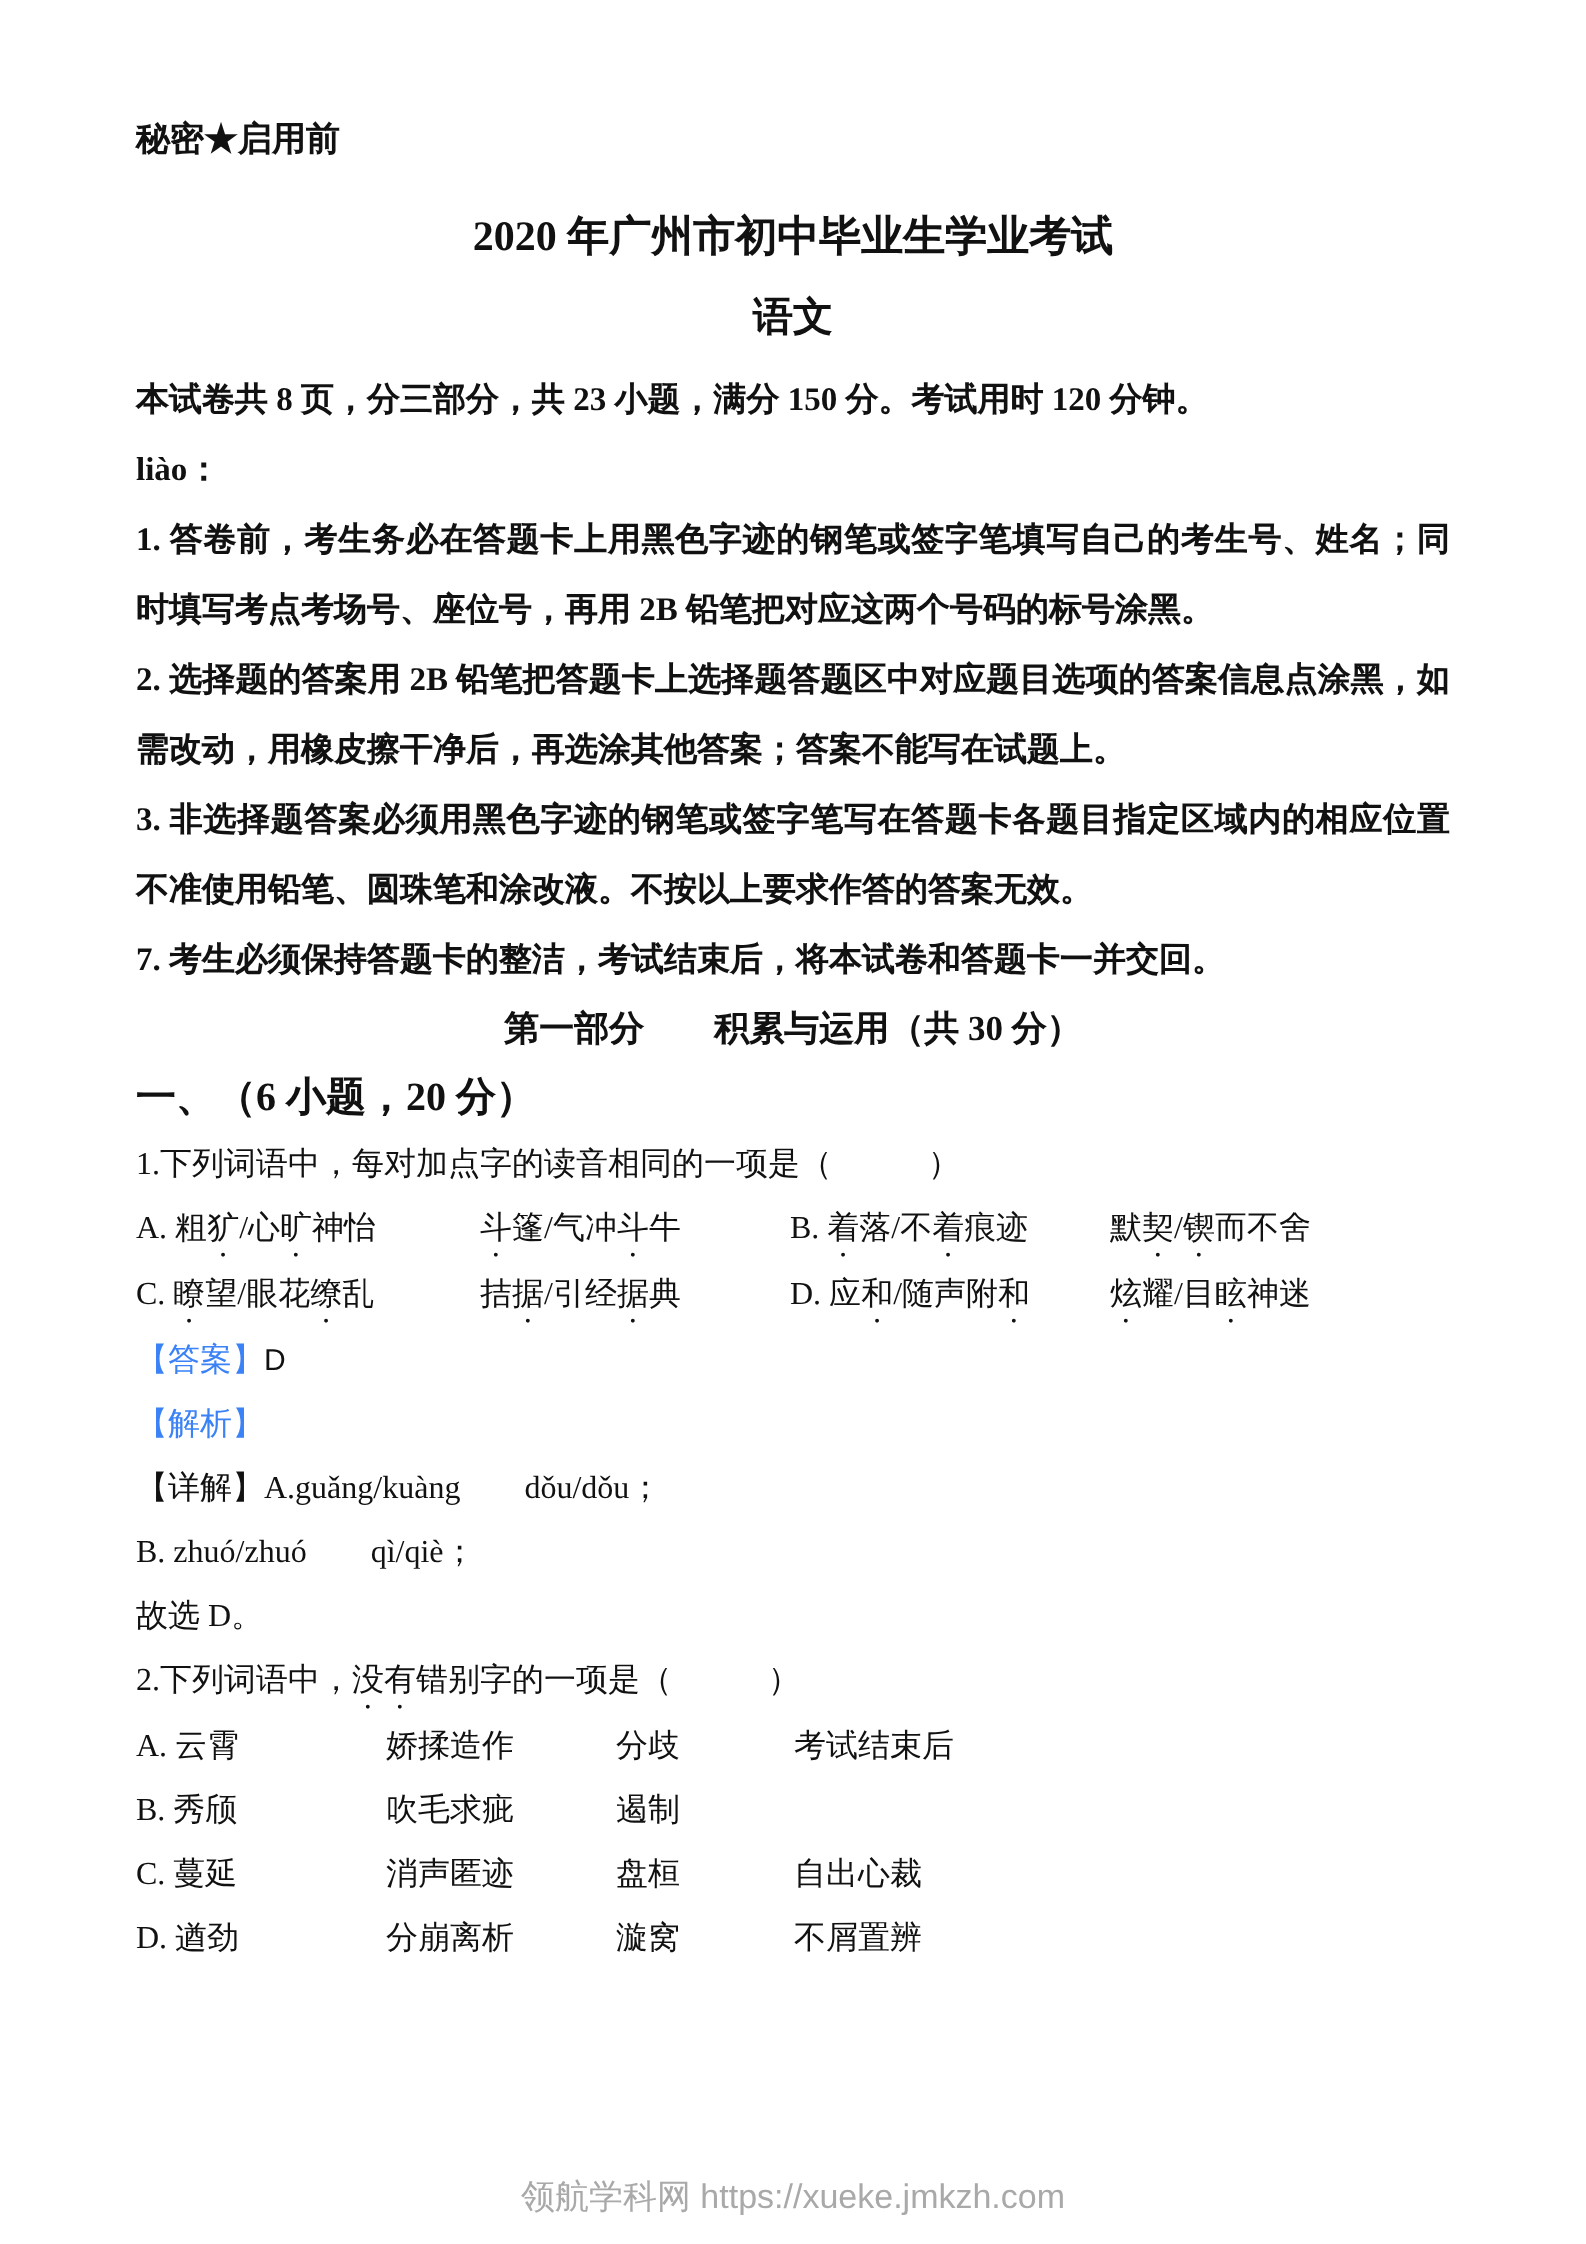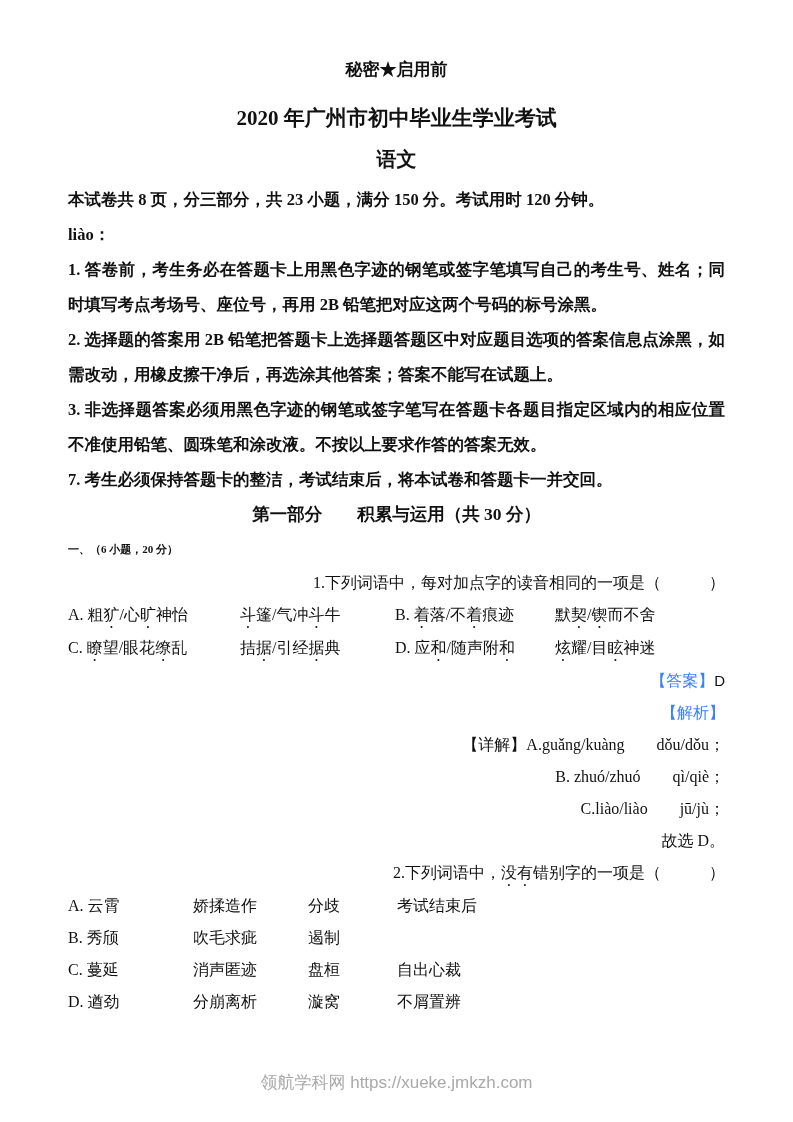--- a/index.html
+++ b/index.html
@@ -7,41 +7,41 @@
     position:relative;
     width:793px; height:1122px;
     margin:0 auto;
     background:#ffffff;
     font-family:"Liberation Serif","DejaVu Serif",serif;
     color:#111;
     box-sizing:border-box;
     padding:60px 68px 0 68px;
     overflow:hidden;
   }
-  .classification { font-size:17px; font-weight:bold; line-height:20px;text-align:center; }
+  .classification { font-size:17px; font-weight:bold; line-height:20px; }
   .doc-title { text-align:center; font-size:21px; font-weight:bold; margin-top:24px; line-height:28px; }
   .doc-subject { text-align:center; font-size:20px; font-weight:bold; margin-top:14px; line-height:26px; }
   .exam-info { font-size:16.5px; font-weight:bold; margin-top:10px; line-height:35px; }
   .notice-heading { font-size:16.5px; font-weight:bold; line-height:35px; }
   .notice { font-size:16.5px; font-weight:bold; line-height:35px; text-align:justify; margin:0; }
   .section-heading { text-align:center; font-size:17.5px; font-weight:bold; line-height:35px; }
-  .subsection-heading { font-size:11px; font-weight:bold; line-height:35px; }
-  .qline { font-size:16px; line-height:32px; margin:0;text-align:right; }
+  .subsection-heading { font-size:20px; font-weight:bold; line-height:35px; }
+  .qline { font-size:16px; line-height:32px; margin:0; }
   .q1-grid { display:grid; grid-template-columns:172px 155px 160px auto; font-size:16px; line-height:32px; }
   .q2-grid { display:grid; grid-template-columns:125px 115px 89px auto; font-size:16px; line-height:32px; }
   .answer-label, .analysis-label { color:#3b82f6; }
   .answer-value { color:#111; font-family:"Liberation Sans","DejaVu Sans",sans-serif; font-size:15px; }
   .dot-char {
     -webkit-text-emphasis:filled dot;
     -webkit-text-emphasis-position:under right;
     text-emphasis:filled dot;
     text-emphasis-position:under right;
   }
   .footer-watermark {
-    position:absolute; left:0; right:0; bottom:28px;
+    position:absolute; left:0; right:0; bottom:12px;
     text-align:center;
     color:#a9a9a9;
     font-size:17px;
     font-family:"Liberation Sans","DejaVu Sans",sans-serif;
   }
 </style>
 </head>
 <body>
 
 <div class="page">
@@ -79,21 +79,20 @@
     <span>D. 应<span class="dot-char">和</span>/随声附<span class="dot-char">和</span></span>
     <span><span class="dot-char">炫</span>耀/目<span class="dot-char">眩</span>神迷</span>
   </div>
 
   <p class="qline"><span class="answer-label">【答案】</span><span class="answer-value">D</span></p>
 
   <p class="qline"><span class="analysis-label">【解析】</span></p>
 
   <p class="qline">【详解】A.guǎng/kuàng　　dǒu/dǒu；</p>
   <p class="qline">B. zhuó/zhuó　　qì/qiè；</p>
-  <p class="qline">C.liào/liào　　jū/jù；</p>
   <p class="qline">故选 D。</p>
 
   <p class="qline">2.下列词语中，<span class="dot-char">没</span><span class="dot-char">有</span>错别字的一项是（　　　）</p>
 
   <div class="q2-grid">
     <span>A. 云霄</span>
     <span>娇揉造作</span>
     <span>分歧</span>
     <span>考试结束后</span>
   </div>

